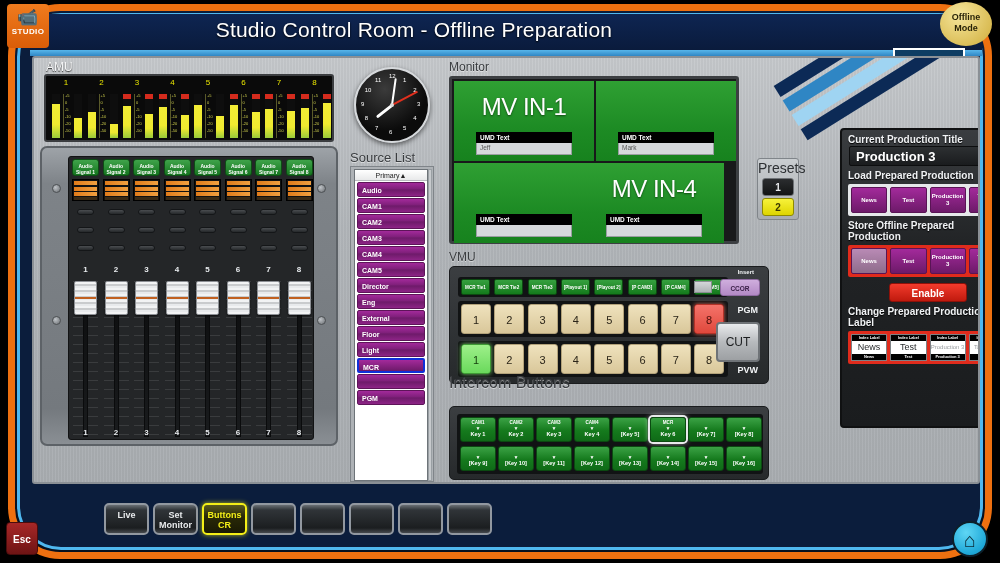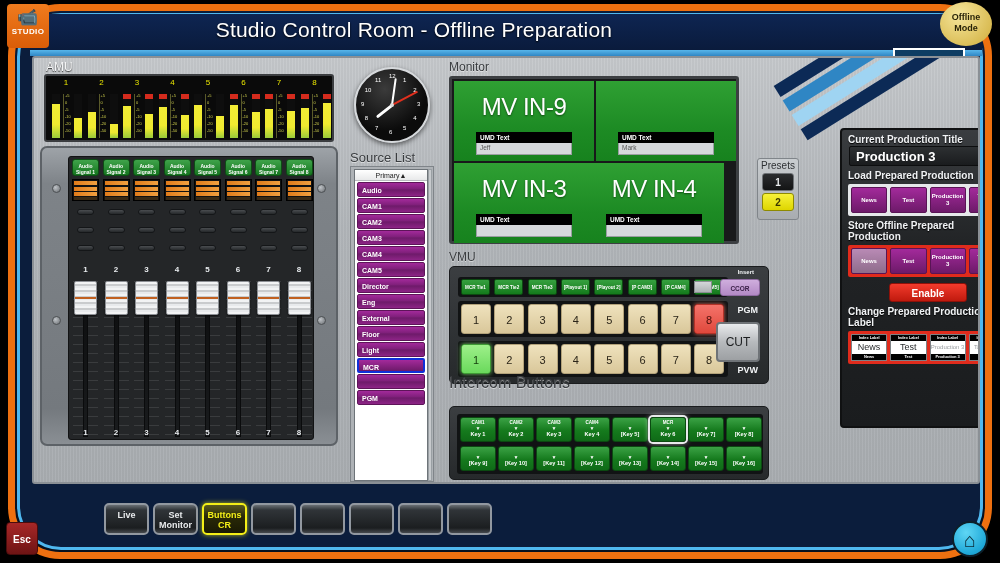--- a/index.html
+++ b/index.html
@@ -225,21 +225,21 @@
     background:#d6d9dc; color:#555; font-size:6.5px; padding:1px 3px;
     height:12px; border:1px solid #9a9ea1; border-top:none;
   }
 
   
   .presets {
     position:absolute; left:723px; top:100px; width:42px; height:62px;
     background: linear-gradient(180deg,#c9cdd0,#a8acb0);
     border:1px solid #80858a; border-radius:3px;
   }
-  .presets .t { text-align:center; font-size:10px; color:#2e3134; padding-top:1px; }
+  .presets .t { text-align:center; font-size:14px; color:#2e3134; padding-top:1px; }
   .preset-btn {
     margin:2px auto; width:32px; height:18px; border-radius:3px;
     text-align:center; line-height:18px; font-size:10px; font-weight:bold;
     border:1px solid #6e7276;
   }
   .preset-btn.off { background: linear-gradient(180deg,#2b2d2f,#131415); color:#e8eaec; }
   .preset-btn.on  { background: linear-gradient(180deg,#f7f23a,#ded500); color:#3a3600; border-color:#8e8a00;}
 
   
   .vmu-box {
@@ -778,34 +778,33 @@
               <div class="src-item"></div>
               <div class="src-item">PGM</div>
             </div>
       </div>
       <div class="srclist-scroll"></div>
     </div>
 
     <div class="section-label dark" style="left:415px; top:2px; font-size:12px;">Monitor</div>
     <div class="monitor-box" id="monitor-tiles">
           <div class="mv" style="left: 2px; top: 2px;">
-            <div class="name">MV IN-9</div>
+            <div class="name">MV IN-1</div>
             <div class="umd">
               <div class="hdr">UMD Text</div>
               <div class="val">Jeff</div>
             </div>
           </div>
           <div class="mv" style="left: 144px; top: 2px;">
             <div class="umd">
               <div class="hdr">UMD Text</div>
               <div class="val">Mark</div>
             </div>
           </div>
           <div class="mv" style="left: 2px; top: 84px;">
-            <div class="name">MV IN-3</div>
             <div class="umd">
               <div class="hdr">UMD Text</div>
               <div class="val"></div>
             </div>
           </div>
           <div class="mv" style="left: 132px; top: 84px;">
             <div class="name">MV IN-4</div>
             <div class="umd">
               <div class="hdr">UMD Text</div>
               <div class="val"></div>

